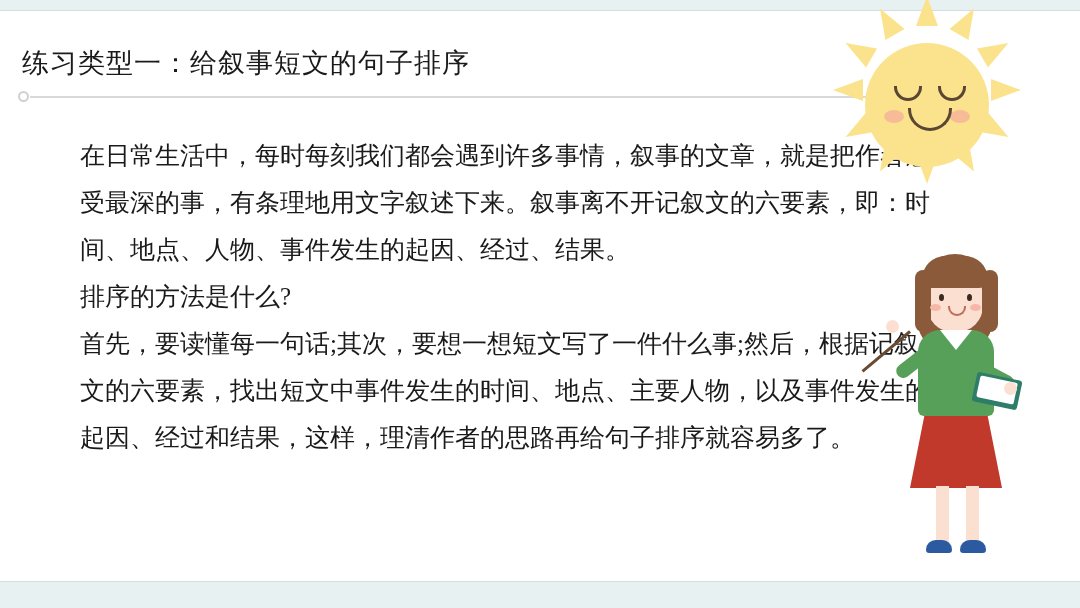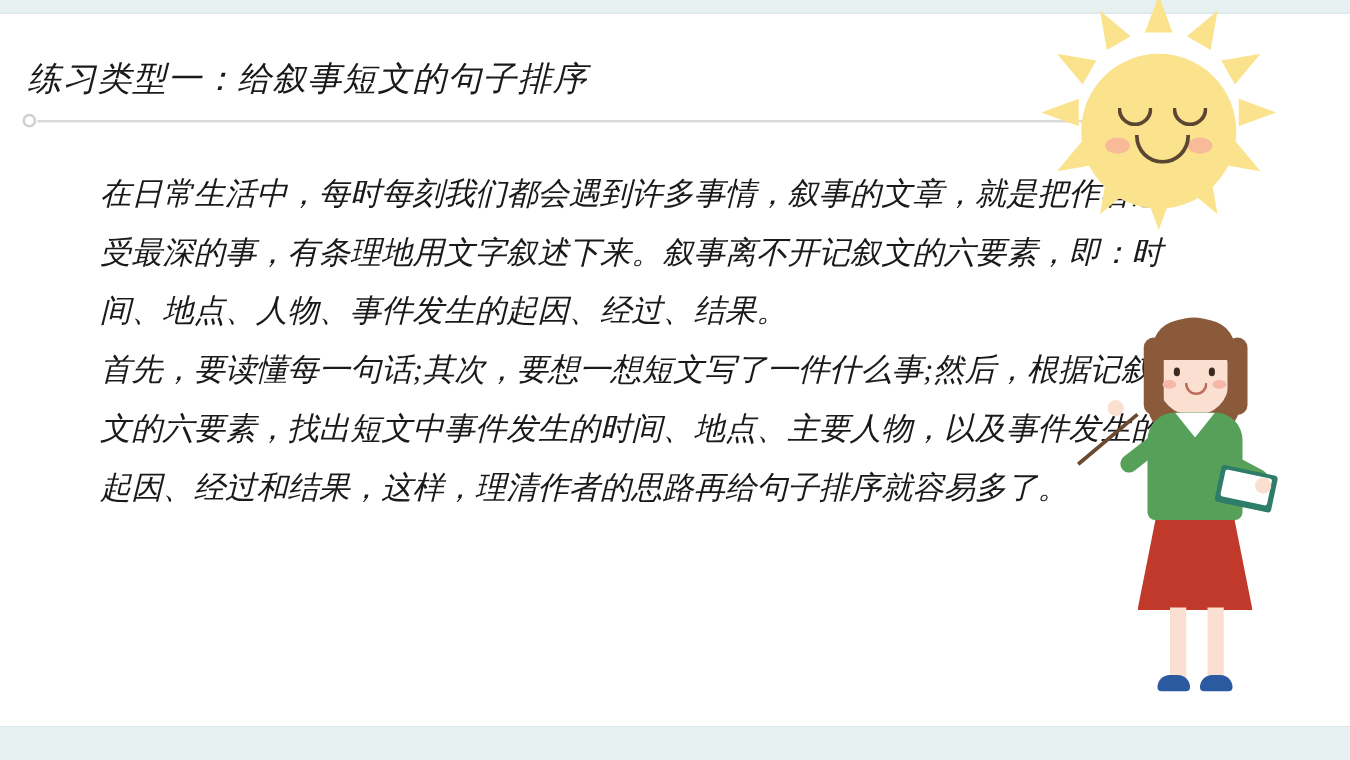--- a/index.html
+++ b/index.html
@@ -13,21 +13,20 @@
     font-family: "Liberation Serif", serif;
     overflow: hidden;
   }
   .slide {
     position: relative;
     width: 1080px;
     height: 608px;
     background: #ffffff;
     box-sizing: border-box;
     overflow: hidden;
-    font-style: italic;
   }
   
   .band-top {
     position: absolute;
     left: 0;
     top: 0;
     width: 1080px;
     height: 10px;
     background: #e8f1f2;
   }
@@ -351,20 +350,21 @@
 
   <div class="band-top"></div>
   <div class="band-top-line"></div>
 
   <div class="title">练习类型一：给叙事短文的句子排序</div>
   <div class="title-rule"></div>
   <div class="title-dot"></div>
 
   <div class="body-text">
     <p>在日常生活中，每时每刻我们都会遇到许多事情，叙事的文章，就是把作者感受最深的事，有条理地用文字叙述下来。叙事离不开记叙文的六要素，即：时间、地点、人物、事件发生的起因、经过、结果。</p>
+    <p>排序的方法是什么?</p>
     <p>首先，要读懂每一句话;其次，要想一想短文写了一件什么事;然后，根据记叙文的六要素，找出短文中事件发生的时间、地点、主要人物，以及事件发生的起因、经过和结果，这样，理清作者的思路再给句子排序就容易多了。</p>
   </div>
 
   <div class="sun-wrap">
     <div class="ray" style="transform: translate(-50%,-50%) rotate(0deg) translateY(-94px);"></div>
     <div class="ray" style="transform: translate(-50%,-50%) rotate(30deg) translateY(-94px);"></div>
     <div class="ray" style="transform: translate(-50%,-50%) rotate(60deg) translateY(-94px);"></div>
     <div class="ray" style="transform: translate(-50%,-50%) rotate(90deg) translateY(-94px);"></div>
     <div class="ray" style="transform: translate(-50%,-50%) rotate(120deg) translateY(-94px);"></div>
     <div class="ray" style="transform: translate(-50%,-50%) rotate(150deg) translateY(-94px);"></div>

